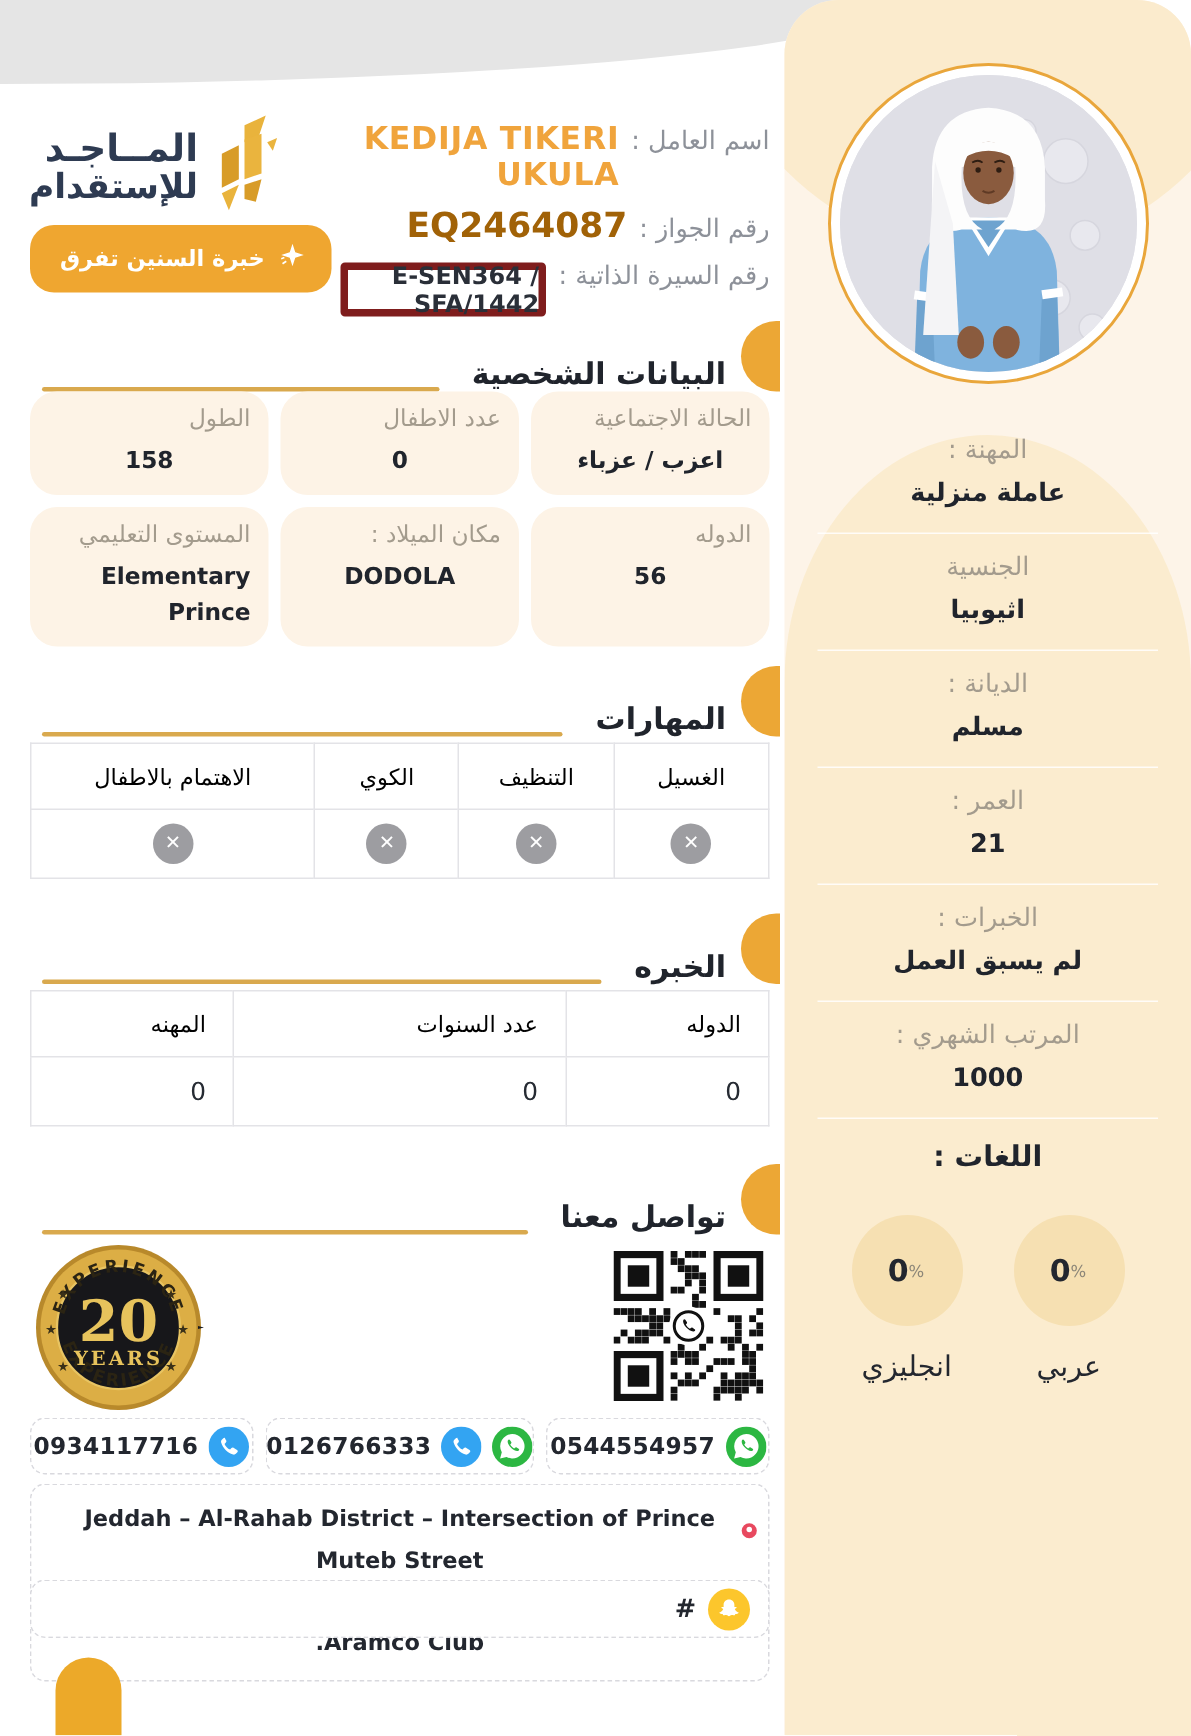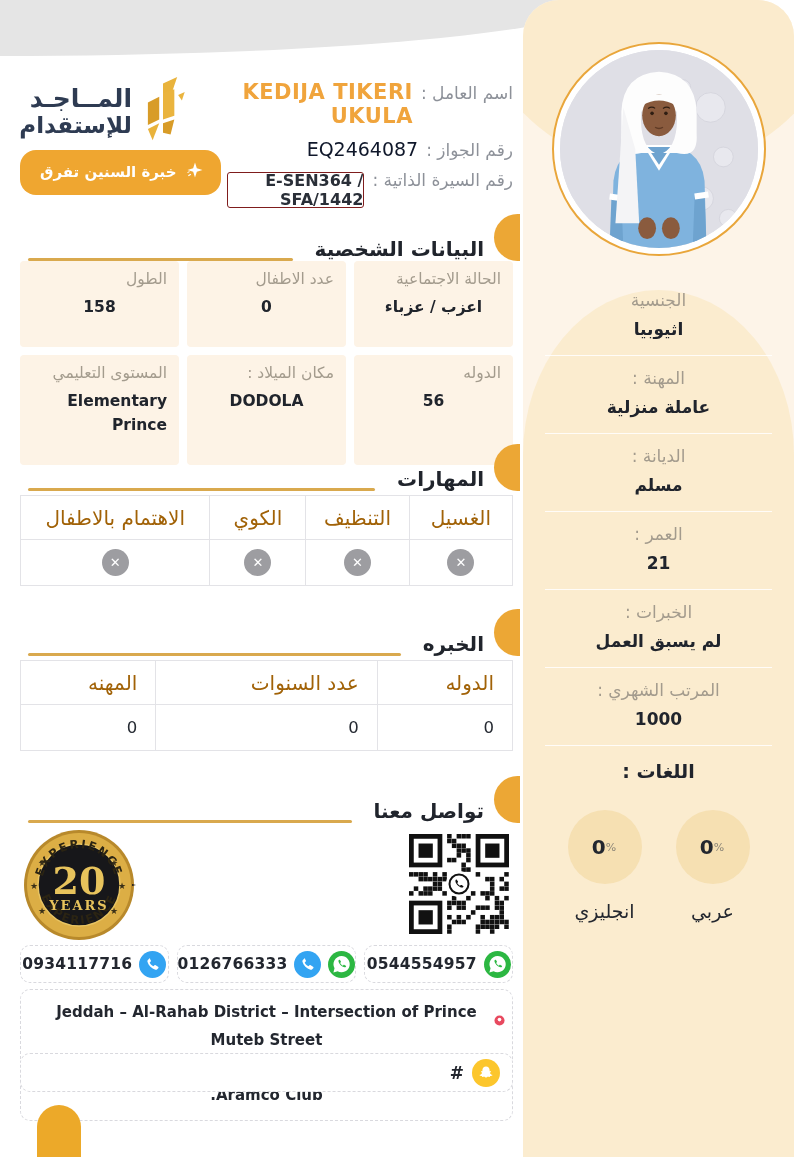--- a/index.html
+++ b/index.html
@@ -46,44 +46,44 @@
   .logo-permit { margin-top:3px; text-align:center; font-size:8px; color:#c9a04b; }
   .tagline-btn { position:absolute; top:150px; left:20px; background:#efa630; color:#fff;
     border:none; border-radius:16px; padding:10px 16px 11px 20px; font-size:15px; font-weight:bold;
     display:flex; align-items:center; gap:8px; direction:rtl; cursor:pointer;
     font-family:"DejaVu Sans", sans-serif; }
 
   .name-block { position:absolute; top:80px; right:281px; width:340px; direction:rtl; text-align:right; }
   .nb-row { display:flex; direction:rtl; align-items:baseline; justify-content:flex-start; gap:8px; margin-bottom:10px; }
   .nb-label { font-size:17px; color:#8d9199; white-space:nowrap; }
   .worker-name { font-size:21px; font-weight:bold; color:#f0a43c; letter-spacing:.5px; direction:ltr; }
-  .passport-no { font-size:19px; font-weight:normal; color:#0f172a; direction:ltr; }
-  .cv-box { background:#fff; border:1px solid #7f1d1d; border-radius:3px; width:137px; height:36px;
+  .passport-no { font-size:23px; font-weight:bold; color:#a16207; direction:ltr; }
+  .cv-box { background:#fff; border:5px solid #7f1d1d; border-radius:3px; width:137px; height:36px;
     display:flex; align-items:center; justify-content:center; font-size:16px; font-weight:bold;
     color:#2a2f38; direction:ltr; }
 
   
   .section-head { position:absolute; left:20px; width:500px; height:48px;
     display:flex; direction:rtl; align-items:flex-end; }
   .sec-bubble { width:26px; height:47px; border-radius:26px 0 0 26px; background:#eca735;
     margin-left:10px; flex:none; }
   .sec-title { font-size:20px; font-weight:bold; color:#20242c; white-space:nowrap; }
   .sec-line { flex:1; height:3px; background:#d9a94e; border-radius:2px; margin-right:22px; margin-left:8px; margin-top:4px; }
 
   
   .personal-grid { position:absolute; top:261px; left:20px; width:493px;
     display:grid; grid-template-columns:repeat(3,1fr); gap:8px; direction:rtl; }
-  .pcard { background:#fdf3e6; border-radius:4px; padding:9px 12px 28px; min-height:60px; }
+  .pcard { background:#fdf3e6; border-radius:18px; padding:9px 12px 11px; min-height:60px; }
   .pcard .lbl { font-size:15.5px; color:#a39b8d; text-align:right; }
   .pcard .val { font-size:15.5px; font-weight:bold; color:#20242c; text-align:center; margin-top:8px; line-height:1.5; }
 
   
   table.dt { border-collapse:collapse; width:493px; direction:rtl; background:#fff; }
   table.dt th, table.dt td { border:1px solid #e3e3e7; font-weight:normal; }
-  table.dt th { height:44px; font-size:20px; color:#a16207; text-align:center; padding:0 10px; }
+  table.dt th { height:44px; font-size:15px; color:#000000; text-align:center; padding:0 10px; }
   table.dt td { height:46px; text-align:center; }
   .skills-table { position:absolute; top:495px; left:20px; }
   .exp-table { position:absolute; top:660px; left:20px; }
   .exp-table th, .exp-table td { text-align:right !important; padding:0 18px !important; font-size:16.5px; color:#262b33; }
   .x-circle { display:inline-flex; width:27px; height:27px; border-radius:50%; background:#9d9da1;
     color:#fff; align-items:center; justify-content:center; font-size:13px; font-weight:bold; }
 
   
   .contact-wrap { position:absolute; top:822px; left:20px; width:493px; height:270px; }
   .badge-20 { position:absolute; left:2px; top:6px; }
@@ -507,26 +507,26 @@
           <path d="M104 59 q4 -2.5 7 0" stroke="#2e1d12" stroke-width="1.2" fill="none"></path>
           <path d="M96 78 q4 2.5 8 0" stroke="#5f3a25" stroke-width="1.4" fill="none"></path>
           <ellipse cx="88" cy="180" rx="9" ry="11" fill="#8a5b3e"></ellipse>
           <ellipse cx="112" cy="180" rx="9" ry="11" fill="#8a5b3e"></ellipse>
         </svg>
       </div>
     </div>
 
     <div class="sb-fields">
       <div class="sb-field">
+        <div class="sb-label">المهنة :</div>
+        <div class="sb-value">عاملة منزلية</div>
+      </div>
+      <div class="sb-field">
         <div class="sb-label">الجنسية</div>
         <div class="sb-value">اثيوبيا</div>
-      </div>
-      <div class="sb-field">
-        <div class="sb-label">المهنة :</div>
-        <div class="sb-value">عاملة منزلية</div>
       </div>
       <div class="sb-field">
         <div class="sb-label">الديانة :</div>
         <div class="sb-value">مسلم</div>
       </div>
       <div class="sb-field">
         <div class="sb-label">العمر :</div>
         <div class="sb-value">21</div>
       </div>
       <div class="sb-field">

